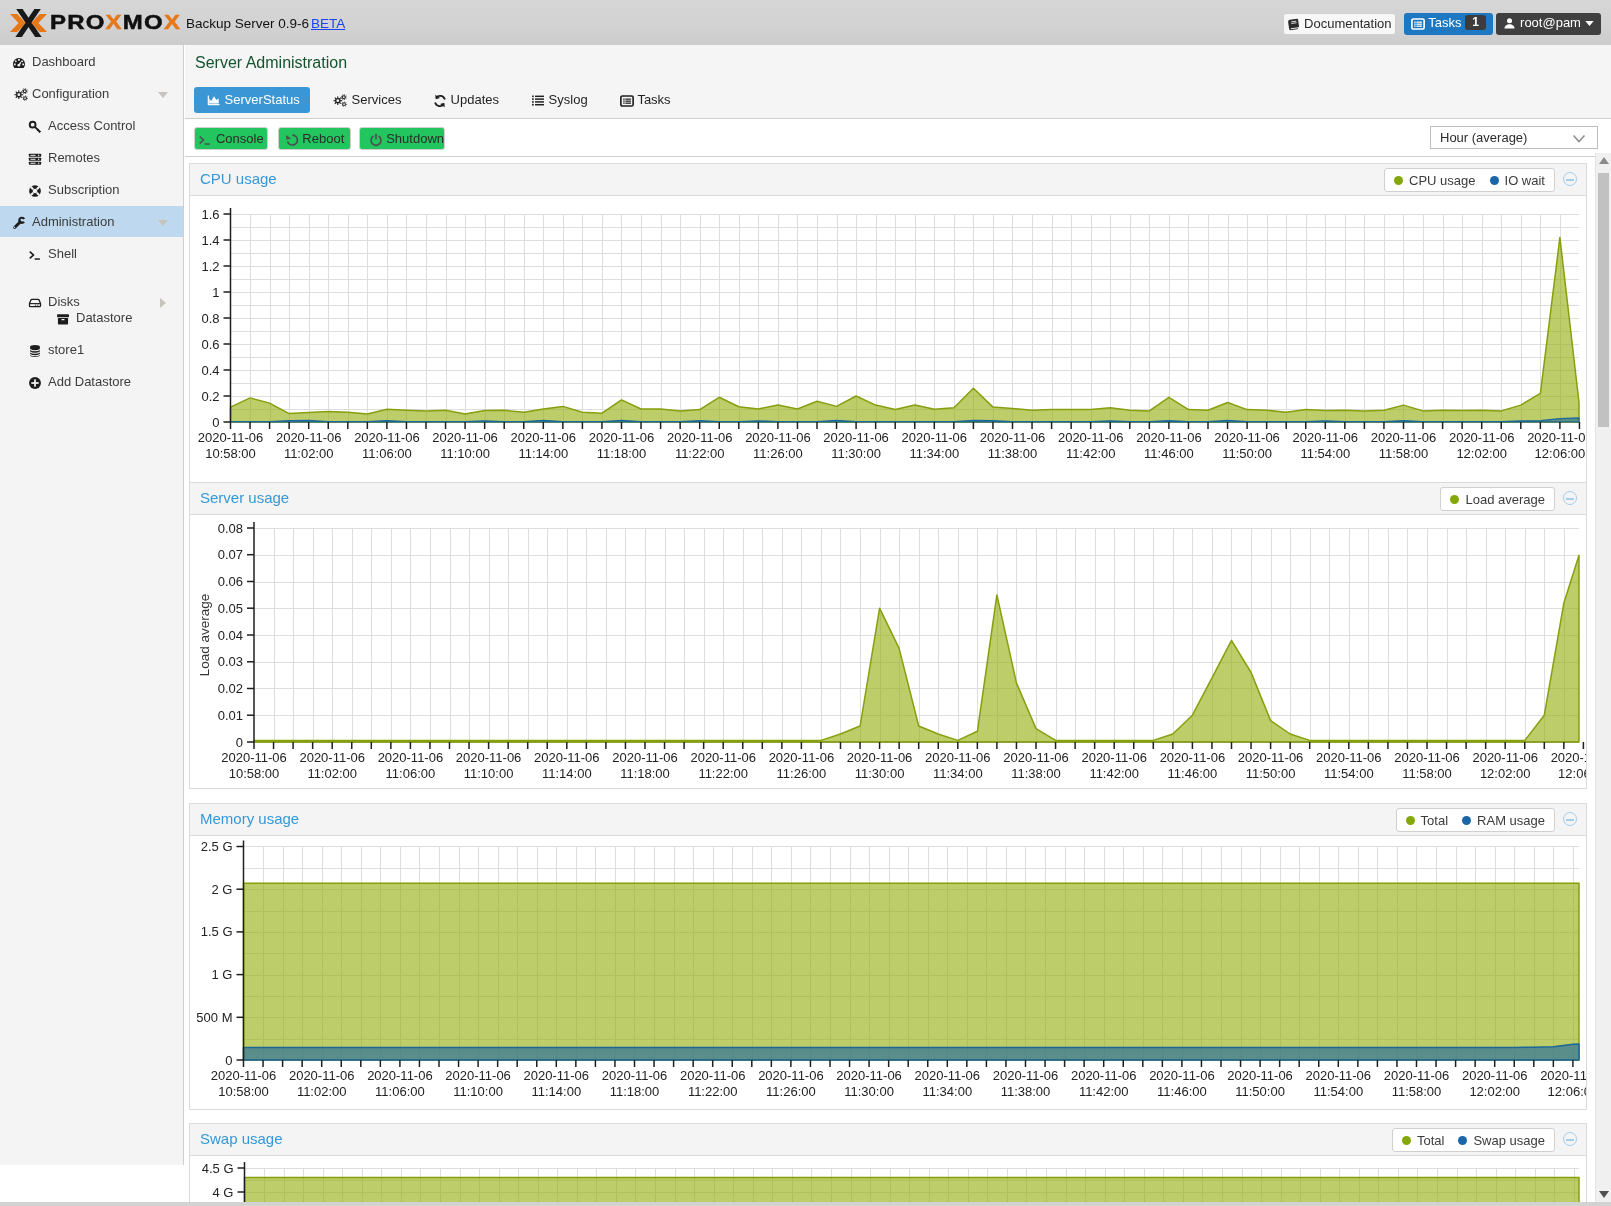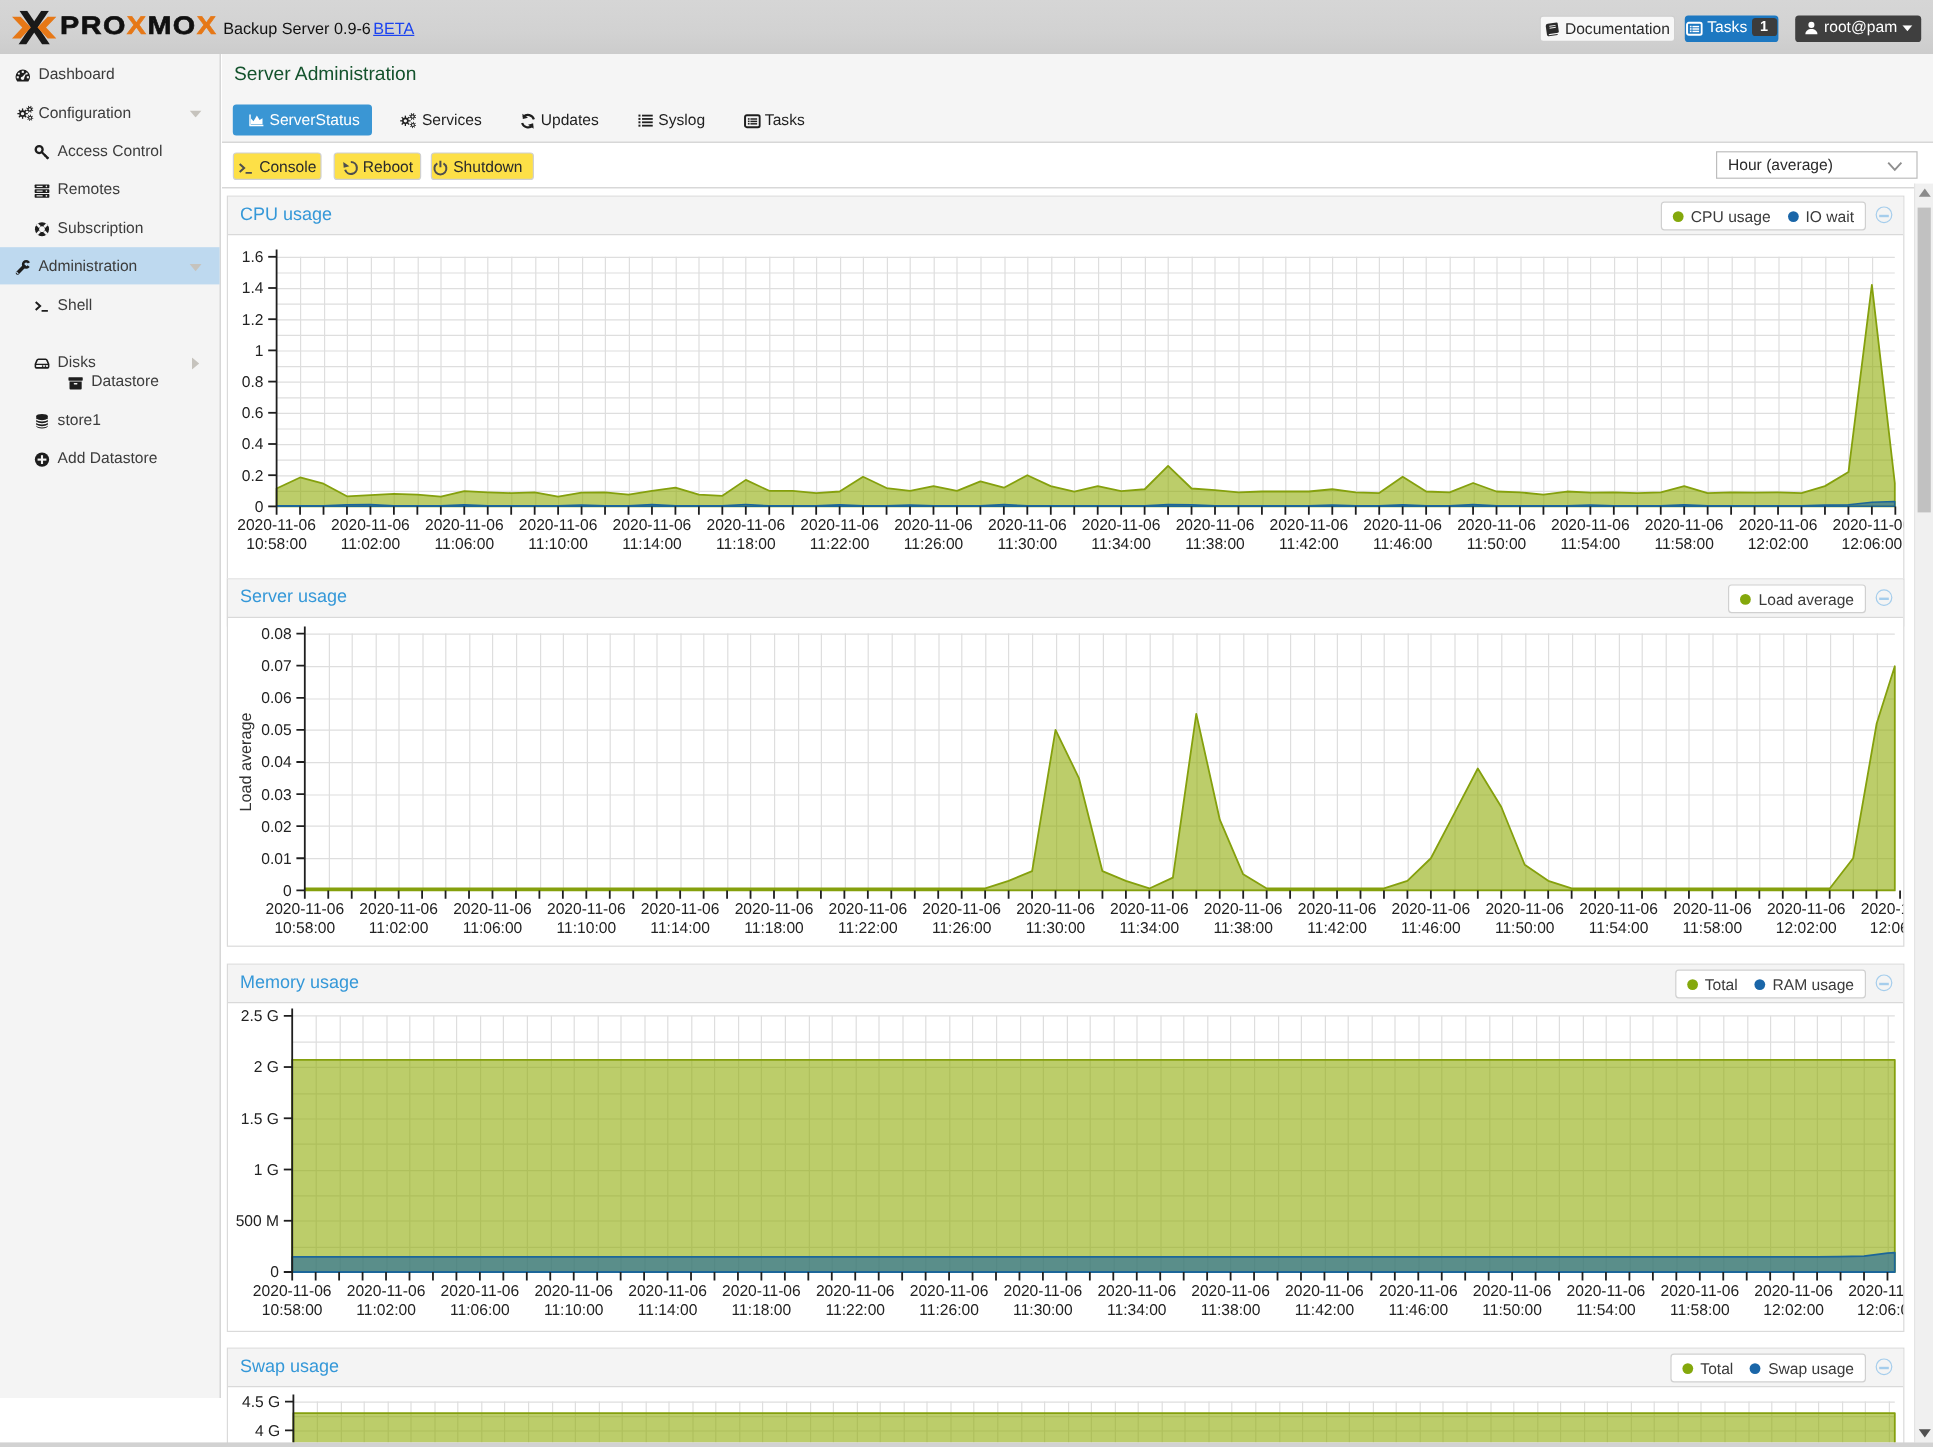--- a/index.html
+++ b/index.html
@@ -6,21 +6,21 @@
 #hdr{position:absolute;left:0;top:0;width:1611px;height:45px;background:linear-gradient(180deg,#d6d6d6 0%,#d2d2d2 60%,#cccccc 100%)}
 #side{position:absolute;left:0;top:45px;width:184px;height:1120px;background:#f4f4f4;border-right:1px solid #cfcfcf}
 #main{position:absolute;left:185px;top:45px;width:1426px;height:1157px;background:#fff}
 .srow{position:absolute;left:0;width:183px;height:31px;line-height:31px;color:#3c3c3c;white-space:nowrap}
 .srow .ric{position:absolute;display:inline-block}
 .tabstrip{position:absolute;left:0;top:0;width:1426px;height:74px;background:#f5f5f5;border-bottom:1px solid #cfcfcf}
 .mtitle{position:absolute;left:10px;top:9px;font-size:16px;color:#14532d}
 .tab{position:absolute;top:42px;height:26px;border-radius:3px;line-height:26px;color:#1f1f1f;text-align:left}
 .tab.active{background:#3a96d4;color:#fff}
 .toolbar{position:absolute;left:0;top:75px;width:1426px;height:37px;background:#fff;border-bottom:1px solid #cfcfcf}
-.tbtn{position:absolute;top:7px;height:23px;background:#fde047;border:1px solid #d0d0d0;border-radius:3px;line-height:21px;color:#2b2b2b}
+.tbtn{position:absolute;top:7px;height:23px;background:#22c55e;border:1px solid #d0d0d0;border-radius:3px;line-height:21px;color:#2b2b2b}
 .combo{position:absolute;top:6px;height:23px;background:#fff;border:1px solid #bdbdbd;line-height:21px;color:#2b2b2b;padding-left:9px}
 .panel{position:absolute;left:189px;width:1398px;border:1px solid #dadada;background:#fff}
 .phead{position:relative;height:32px;background:#f4f4f4;border-bottom:1px solid #d9d9d9}
 .ptitle{position:absolute;left:10px;top:6px;font-size:15px;color:#3598d8}
 .legend{position:absolute;right:31px;top:4px;height:24px;border:1px solid #d0d0d0;border-radius:3px;background:#fff;display:flex;align-items:center;padding:0 9px;color:#3b3b3b;font-size:13px}
 .ldot{width:9px;height:9px;border-radius:50%;display:inline-block;margin-right:6px}
 .ltxt{margin-right:14px}
 .ltxt:last-child{margin-right:0}
 .collapse{position:absolute;right:9px;top:8px;width:14px;height:14px;border:1px solid #a5cdec;border-radius:50%}
 .collapse:before{content:"";position:absolute;left:2px;right:2px;top:6px;height:1.5px;background:#a5cdec}
@@ -43,21 +43,21 @@
       </g>
     </svg>
     <div style="position:absolute;left:50px;top:8px;font-size:24px;font-weight:700;letter-spacing:1.2px;color:#101010;-webkit-text-stroke:0.6px #101010;transform:scale(1.0,0.88);transform-origin:left center">PRO<span style="color:#e67817;-webkit-text-stroke:0.6px #e67817">X</span>MO<span style="color:#e67817;-webkit-text-stroke:0.6px #e67817">X</span></div>
 <span style="position:absolute;left:186px;top:16px;font-size:13.5px;color:#111">Backup Server 0.9-6</span>
 <a class="beta" style="position:absolute;left:311px;top:16px;font-size:13.5px">BETA</a>
 <div class="hbtn" style="left:1283px;width:113px;background:#f7f7f7;border:1px solid #cfcfcf;color:#2b2b2b;text-align:center"><svg width="13" height="13" viewBox="0 0 16 16" fill="currentColor" style="vertical-align:middle">
         <path d="M4.2 1.6 L13.4 1.6 A1 1 0 0 1 14.4 2.6 L14.4 11.2 A1 1 0 0 1 13.4 12.2 L4.6 12.2 A0.9 0.9 0 0 0 3.7 13.1 L3.7 13.4 L12.8 13.4 L12.8 14.4 L3.4 14.4 A1.6 1.6 0 0 1 1.9 12.8 L1.9 3.9 A2.3 2.3 0 0 1 4.2 1.6 Z" transform="rotate(-8 8 8)"></path>
         <line x1="5.5" y1="4.4" x2="12" y2="4.4" stroke="#f4f4f4" stroke-width="1" transform="rotate(-8 8 8)"></line>
         <line x1="5.5" y1="6.4" x2="12" y2="6.4" stroke="#f4f4f4" stroke-width="1" transform="rotate(-8 8 8)"></line>
       </svg> Documentation</div>
-<div class="hbtn" style="left:1404px;width:78px;background:#1d78c1;color:#fff;text-align:center"><svg width="14" height="14" viewBox="0 0 16 16" fill="currentColor" style="vertical-align:middle">
+<div class="hbtn" style="left:1404px;width:89px;background:#1d78c1;color:#fff;text-align:center"><svg width="14" height="14" viewBox="0 0 16 16" fill="currentColor" style="vertical-align:middle">
         <rect x="1.0" y="2.3" width="14" height="11.4" rx="1.7" fill="none" stroke="currentColor" stroke-width="1.9"></rect>
         <rect x="3.7" y="5.1" width="1.6" height="1.5"></rect>
         <rect x="6.1" y="5.2" width="6.4" height="1.4"></rect>
         <rect x="3.7" y="7.4" width="1.6" height="1.5"></rect>
         <rect x="6.1" y="7.5" width="6.4" height="1.4"></rect>
         <rect x="3.7" y="9.7" width="1.6" height="1.5"></rect>
         <rect x="6.1" y="9.8" width="6.4" height="1.4"></rect>
       </svg> Tasks <span style="display:inline-block;background:#3c3c3c;border-radius:3px;min-width:21px;height:15px;line-height:15px;font-size:12px;font-weight:700;vertical-align:1px">1</span></div>
 <div class="hbtn" style="left:1496px;width:105px;background:#3f3f3f;color:#fff;text-align:center"><svg width="13" height="13" viewBox="0 0 16 16" fill="currentColor" style="vertical-align:middle">
         <circle cx="8" cy="4.6" r="3.1"></circle>
@@ -279,21 +279,21 @@
     </div>
 <div class="toolbar">
 <div class="tbtn" style="left:9px;width:74px;text-align:center"><span style="color:#4e4e4e"><svg width="14" height="14" viewBox="0 0 16 16" fill="currentColor" style="vertical-align:middle">
             <path d="M2 4.2 L6.2 8 L2 11.8" fill="none" stroke="currentColor" stroke-width="1.9"></path>
             <line x1="7.6" y1="12.6" x2="13.6" y2="12.6" stroke="currentColor" stroke-width="1.7"></line>
           </svg></span> Console</div>
 <div class="tbtn" style="left:93px;width:73px;text-align:center"><span style="color:#4e4e4e"><svg width="14" height="14" viewBox="0 0 16 16" fill="currentColor" style="vertical-align:middle">
             <path d="M8.4 2.3a5.7 5.7 0 1 1-5.4 7.4" fill="none" stroke="currentColor" stroke-width="2"></path>
             <path d="M1.2 2.2 L1.6 7.8 L7.0 6.4 Z"></path>
           </svg></span> Reboot</div>
-<div class="tbtn" style="left:174px;width:86px;text-align:left"><span style="color:#4e4e4e"><svg width="14" height="14" viewBox="0 0 16 16" fill="currentColor" style="vertical-align:middle">
+<div class="tbtn" style="left:174px;width:86px;text-align:right"><span style="color:#4e4e4e"><svg width="14" height="14" viewBox="0 0 16 16" fill="currentColor" style="vertical-align:middle">
             <path d="M5.1 3.5a5.7 5.7 0 1 0 5.8 0" fill="none" stroke="currentColor" stroke-width="1.9"></path>
             <line x1="8" y1="1.2" x2="8" y2="7.4" stroke="currentColor" stroke-width="1.9"></line>
           </svg></span> Shutdown</div>
 <div class="combo" style="left:1245px;width:168px">Hour (average)<svg style="position:absolute;right:11px;top:7px" width="14" height="9" viewBox="0 0 14 9" fill="none">
           <path d="M1.5 1.5 L7 7.5 L12.5 1.5" stroke="#8f8f8f" stroke-width="1.6"></path>
         </svg></div>
 </div>
 </div>
 
 <div class="panel" style="top:163px;height:359px">

